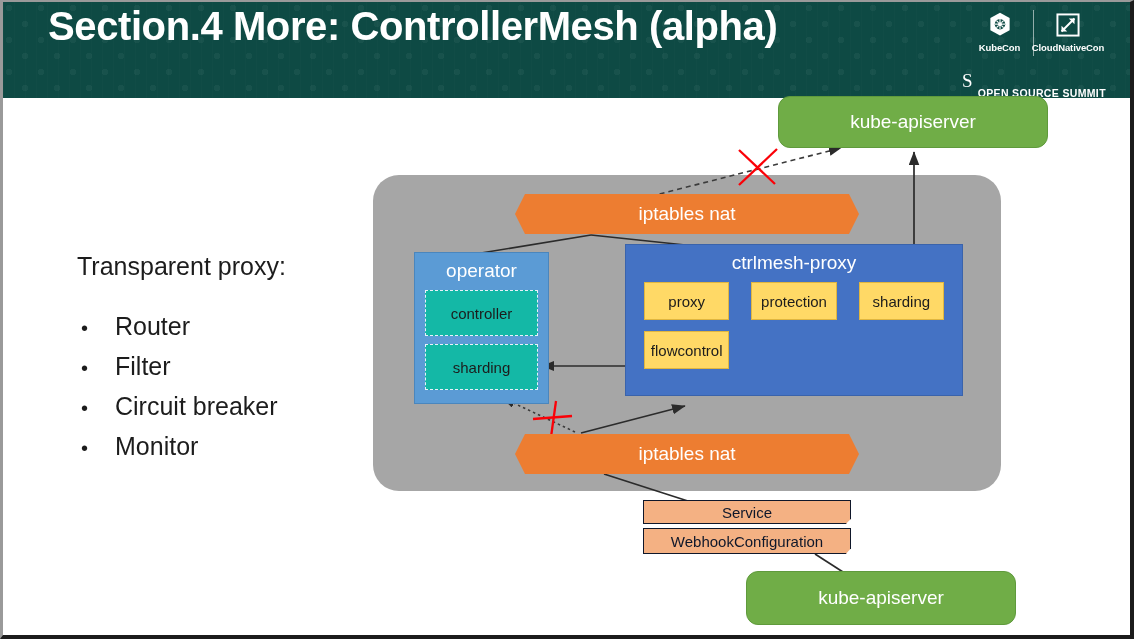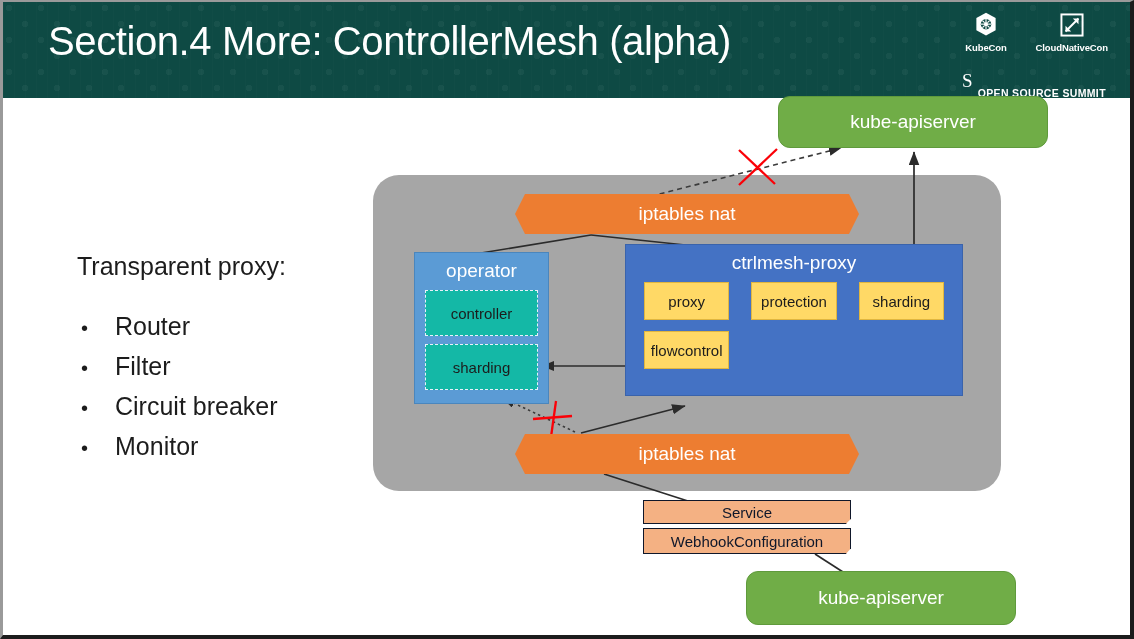--- a/index.html
+++ b/index.html
@@ -23,32 +23,32 @@
   #header{
     position:absolute;left:0;top:0;width:1134px;height:96px;
     background-color:#0e4a44;
     background-image:
       radial-gradient(circle at 6px 6px, rgba(255,255,255,0.045) 3.2px, transparent 3.4px),
       radial-gradient(circle at 22px 22px, rgba(255,255,255,0.045) 3.2px, transparent 3.4px),
       linear-gradient(90deg, rgba(255,255,255,0.012) 1px, transparent 1px);
     background-size:32px 32px, 32px 32px, 11px 100%;
   }
   #slide-title{
-    position:absolute;left:45px;top:17px;
-    font-size:40px;font-weight:normal;color:#ffffff;
+    position:absolute;left:45px;top:2px;
+    font-size:40px;font-weight:bold;color:#ffffff;
     letter-spacing:-0.4px;white-space:nowrap;
     font-family:"Liberation Sans", sans-serif;
   }
 
   
   #logo{
     position:absolute;right:38px;top:8px;width:130px;height:80px;
     color:#ffffff;text-align:center;
   }
-  .logo-row{display:flex;align-items:flex-start;justify-content:center;gap:14px;}
+  .logo-row{display:flex;align-items:flex-start;justify-content:center;gap:0px;}
   .logo-col{display:flex;flex-direction:column;align-items:center;width:62px;}
   .logo-divider{width:1px;height:46px;background:rgba(255,255,255,0.55);margin:0 3px;}
   .logo-mark{width:30px;height:30px;display:flex;align-items:center;justify-content:center;}
   .logo-cap{font-size:9.5px;font-weight:bold;margin-top:2px;letter-spacing:-0.1px;white-space:nowrap;}
   #oss-row{display:flex;align-items:center;justify-content:center;gap:5px;margin-top:7px;}
   #oss-text{font-size:10.5px;font-weight:bold;letter-spacing:0.35px;white-space:nowrap;margin-top:24px;}
   #oss-s{font-size:19px;line-height:14px;font-weight:400;font-family:"Liberation Serif", serif;}
   #china-row{display:flex;align-items:center;justify-content:center;gap:5px;margin-top:4px;}
   .rule{height:1px;width:24px;background:rgba(255,255,255,0.6);}
   #china-text{font-size:8.5px;font-weight:bold;letter-spacing:0.2px;white-space:nowrap;}

